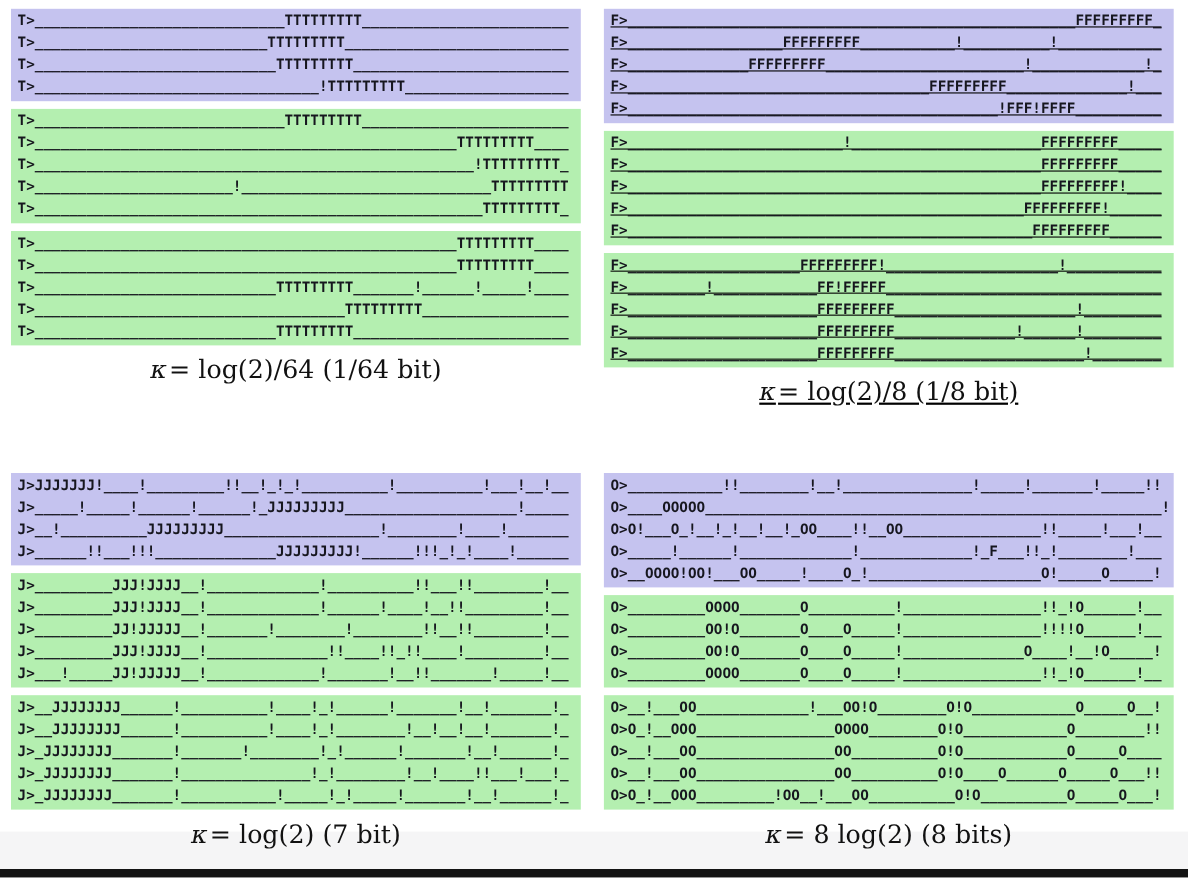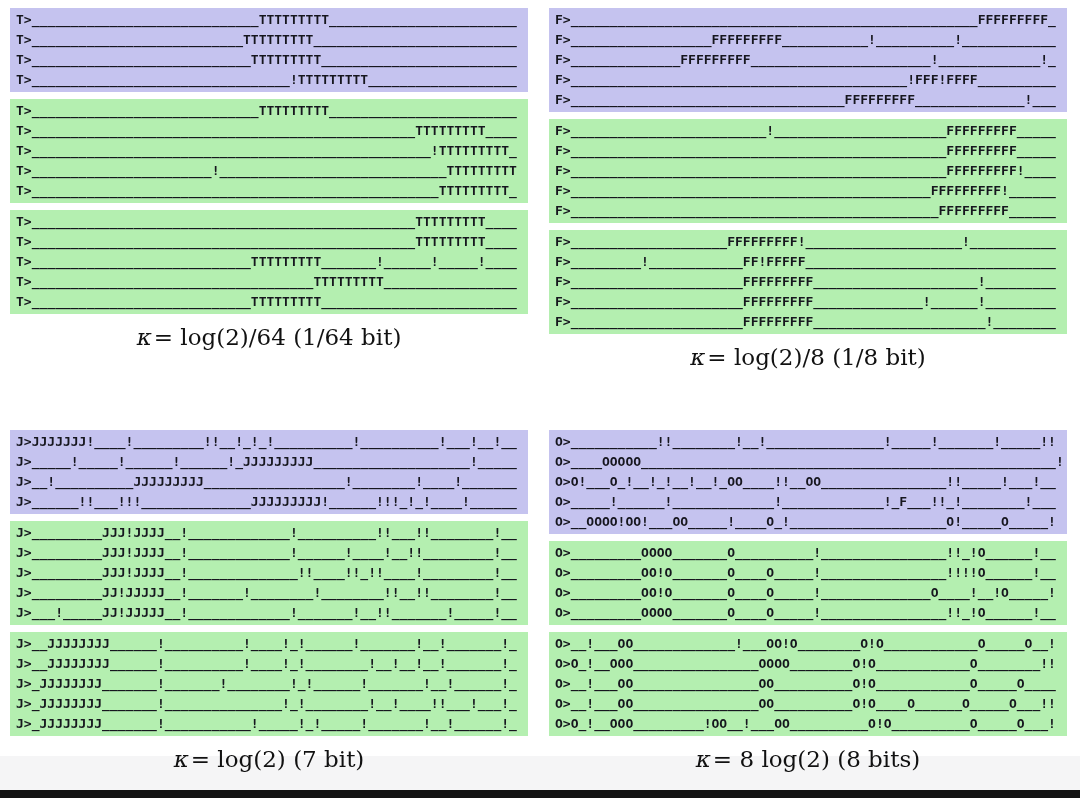--- a/index.html
+++ b/index.html
@@ -2,21 +2,21 @@
 <html><head>
 <meta charset="utf-8">
 <style>
   html,body { margin:0; padding:0; background:#ffffff; }
   .figure { position:relative; width:1080px; height:798px; overflow:hidden; background:#ffffff;
             font-family:"DejaVu Sans Mono", monospace; }
   .bottom-band { position:absolute; left:0; top:756px; width:1080px; height:35px; background:#f5f5f6; }
   .bottom-bar  { position:absolute; left:0; top:790px; width:1080px; height:8px; background:#131313; }
   .panel { position:absolute; width:518px; }
   #panel-0 { left:10px;  top:8px; }
-  #panel-1 { left:549px; top:8px; }
+  #panel-1 { left:549px; top:8px;text-decoration:underline; }
   #panel-2 { left:10px;  top:430px; }
   #panel-3 { left:549px; top:430px; }
   .block { width:518px; box-sizing:border-box; padding:2px 6px; margin-bottom:7px; overflow:hidden; }
   .block.purple { background:#c5c3ef; }
   .block.green  { background:#b4efb0; }
   .seq { font-family:"DejaVu Sans Mono", monospace; font-weight:bold; font-size:13px; line-height:20px;
          color:#16161e; white-space:pre; }
   .caption { margin-top:10px; text-align:center; color:#111111;
              font-family:"DejaVu Serif","Liberation Serif",serif; font-size:23px; }
   .caption .kappa { font-style:italic; padding-right:2px; }
@@ -49,22 +49,22 @@
       <div class="seq">T&gt;____________________________TTTTTTTTT_________________________</div>
     </div>
     <div class="caption"><span class="kappa">κ</span><span>= log(2)/64 (1/64 bit)</span></div>
   </section>
 
   <section class="panel" id="panel-1">
     <div class="block purple">
       <div class="seq">F&gt;____________________________________________________FFFFFFFFF_</div>
       <div class="seq">F&gt;__________________FFFFFFFFF___________!__________!____________</div>
       <div class="seq">F&gt;______________FFFFFFFFF_______________________!_____________!_</div>
+      <div class="seq">F&gt;___________________________________FFFFFFFFF______________!___</div>
       <div class="seq">F&gt;___________________________________________!FFF!FFFF__________</div>
-      <div class="seq">F&gt;___________________________________FFFFFFFFF______________!___</div>
     </div>
     <div class="block green">
       <div class="seq">F&gt;_________________________!______________________FFFFFFFFF_____</div>
       <div class="seq">F&gt;________________________________________________FFFFFFFFF_____</div>
       <div class="seq">F&gt;________________________________________________FFFFFFFFF!____</div>
       <div class="seq">F&gt;______________________________________________FFFFFFFFF!______</div>
       <div class="seq">F&gt;_______________________________________________FFFFFFFFF______</div>
     </div>
     <div class="block green">
       <div class="seq">F&gt;____________________FFFFFFFFF!____________________!___________</div>
@@ -79,22 +79,22 @@
   <section class="panel" id="panel-2">
     <div class="block purple">
       <div class="seq">J&gt;JJJJJJJ!____!_________!!__!_!_!__________!__________!___!__!__</div>
       <div class="seq">J&gt;_____!_____!______!______!_JJJJJJJJJ____________________!_____</div>
       <div class="seq">J&gt;__!__________JJJJJJJJJ__________________!________!____!_______</div>
       <div class="seq">J&gt;______!!___!!!______________JJJJJJJJJ!______!!!_!_!____!______</div>
     </div>
     <div class="block green">
       <div class="seq">J&gt;_________JJJ!JJJJ__!_____________!__________!!___!!________!__</div>
       <div class="seq">J&gt;_________JJJ!JJJJ__!_____________!______!____!__!!_________!__</div>
+      <div class="seq">J&gt;_________JJ!JJJJJ__!_______!________!________!!__!!________!__</div>
       <div class="seq">J&gt;_________JJJ!JJJJ__!______________!!____!!_!!____!_________!__</div>
-      <div class="seq">J&gt;_________JJ!JJJJJ__!_______!________!________!!__!!________!__</div>
       <div class="seq">J&gt;___!_____JJ!JJJJJ__!_____________!_______!__!!_______!_____!__</div>
     </div>
     <div class="block green">
       <div class="seq">J&gt;__JJJJJJJJ______!__________!____!_!______!_______!__!_______!_</div>
       <div class="seq">J&gt;__JJJJJJJJ______!__________!____!_!________!__!__!__!_______!_</div>
       <div class="seq">J&gt;_JJJJJJJJ_______!_______!________!_!______!_______!__!______!_</div>
       <div class="seq">J&gt;_JJJJJJJJ_______!_______________!_!________!__!____!!___!___!_</div>
       <div class="seq">J&gt;_JJJJJJJJ_______!___________!_____!_!_____!_______!__!______!_</div>
     </div>
     <div class="caption"><span class="kappa">κ</span><span>= log(2) (7 bit)</span></div>

